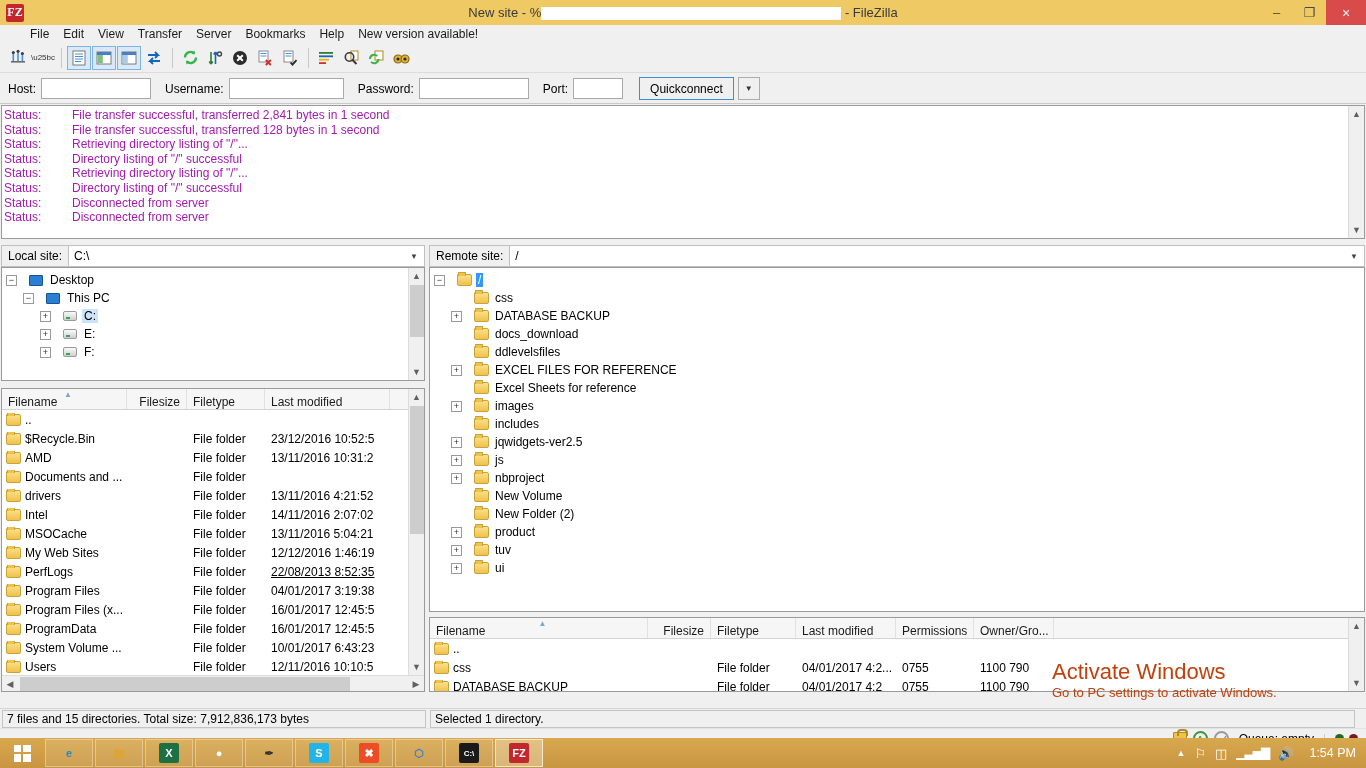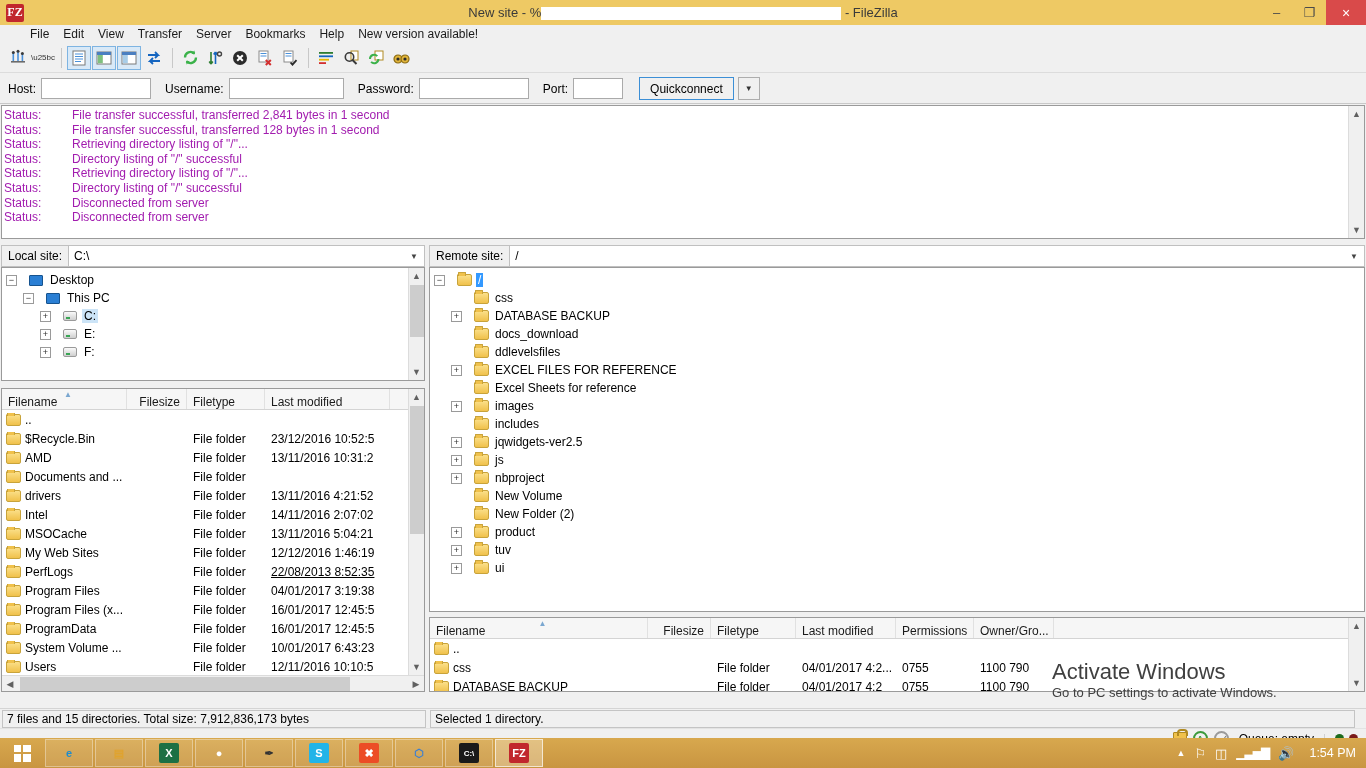--- a/index.html
+++ b/index.html
@@ -186,21 +186,21 @@
               font-size:8px; color:#3b9a3b; font-weight:bold; }
   .speedicon { width:15px; height:15px; border:2px solid #9a9a9a; border-radius:50%; position:relative; }
   .speedicon:after { content:""; position:absolute; left:6px; top:2px; width:1px; height:6px;
                      background:#777; transform:rotate(35deg); transform-origin:bottom; }
   .qtext { font-size:12px; }
   .dotpair { display:flex; gap:5px; margin-left:10px; padding-left:10px; border-left:1px solid #d0d0d0; }
   .dotg { width:9px; height:9px; border-radius:50%; background:#1d6b1d; }
   .dotr { width:9px; height:9px; border-radius:50%; background:#7a1a1a; }
 
   
-  .watermark { position:absolute; pointer-events:none; color:#404040; }
+  .watermark { position:absolute; pointer-events:none; color:#c2410c; }
   .wm1 { left:1052px; top:659px; font-size:22px; }
   .wm2 { left:1052px; top:685px; font-size:13px; }
 
   
   .taskbar {
     position:absolute; left:0; bottom:0; width:1366px; height:30px;
     background:linear-gradient(#d8a84e,#c99541);
     display:flex; align-items:center;
   }
   .startbtn { width:44px; height:30px; display:flex; align-items:center; justify-content:center; }

